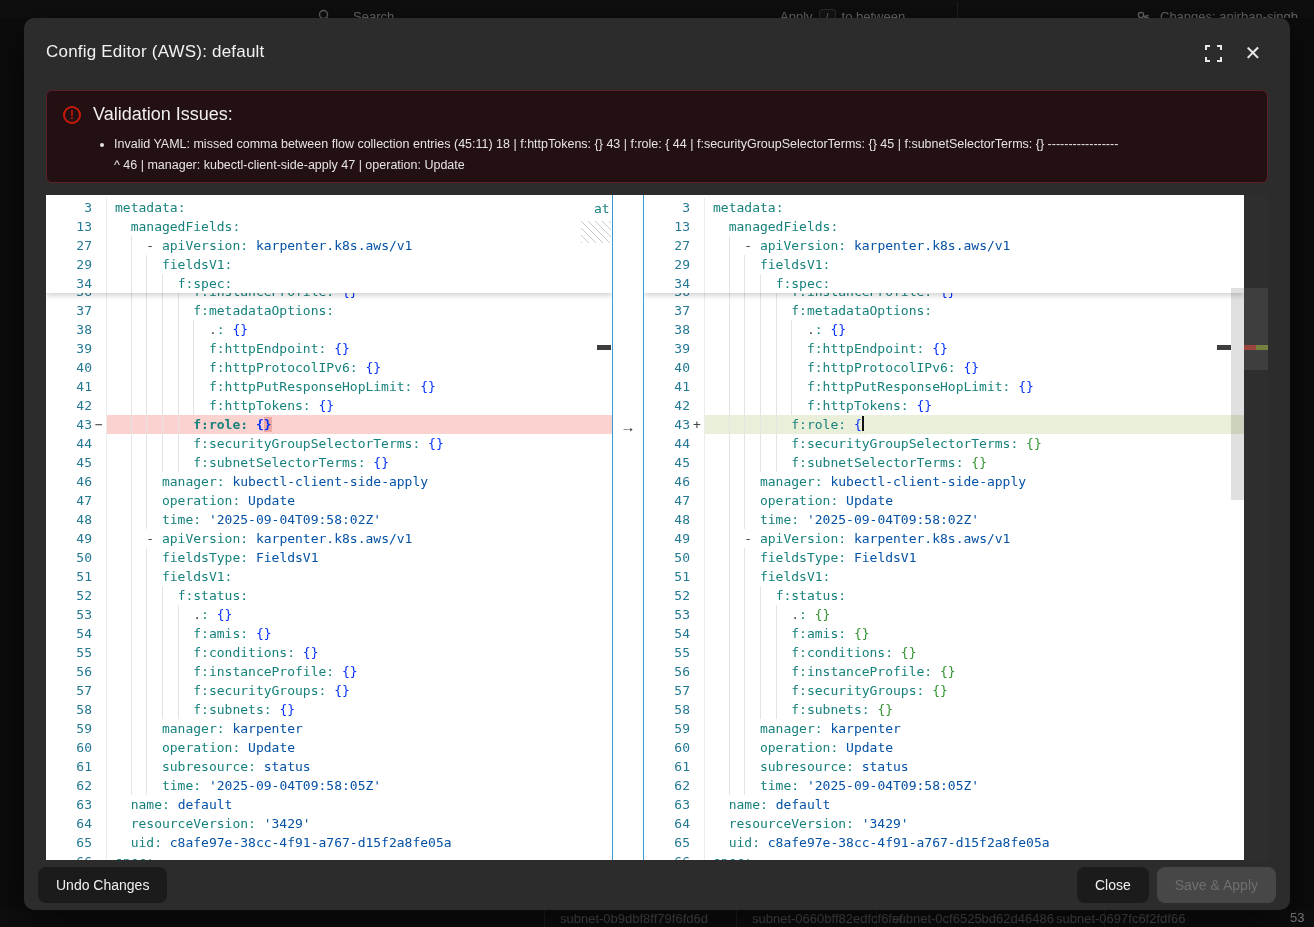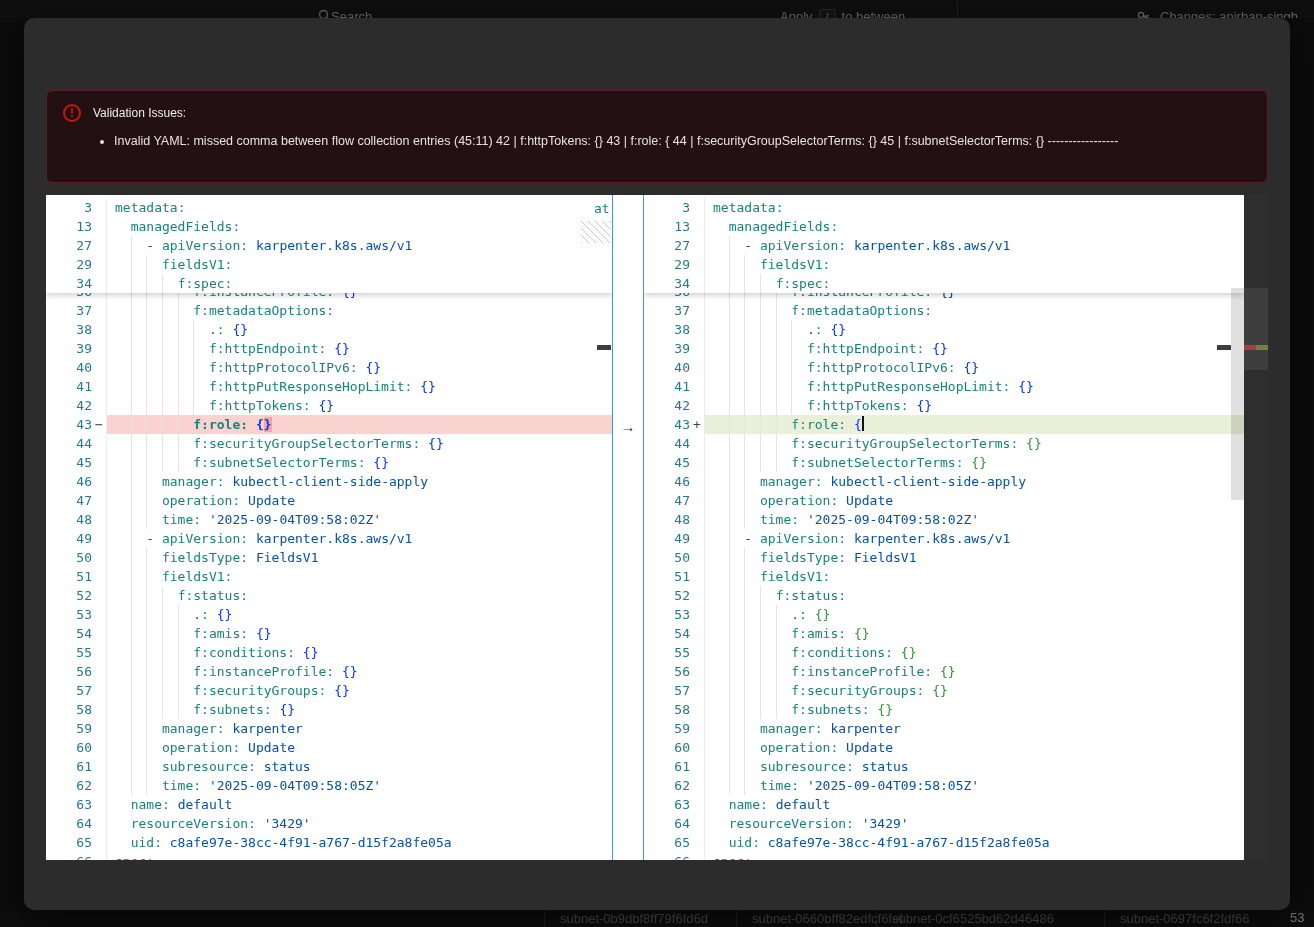--- a/index.html
+++ b/index.html
@@ -36,21 +36,21 @@
              align-items:center; justify-content:center; cursor:pointer; color:#e8e8e8; }
   .hdr-expand { right:66px; }
   .hdr-close  { right:26px; font-size:20px; line-height:20px; }
 
   
   .banner { position:absolute; left:22px; right:22px; top:72px; height:93px;
             background:#231013; border:1px solid #5c2127; border-radius:6px; padding:13px 16px; }
   .banner-head { display:flex; align-items:center; gap:12px; }
   .danger-ic { width:18px; height:18px; border:2px solid var(--danger); border-radius:50%;
                color:var(--danger); font-size:12px; font-weight:bold; text-align:center; line-height:14px; flex:none; }
-  .banner-title { color:#f0eeee; font-size:12px; }
+  .banner-title { color:#f0eeee; font-size:18px; }
   .banner-msg { margin:9px 0 0 37px; color:#e6e3e3; font-size:12.5px; line-height:21px; list-style:disc; padding-left:14px; }
   .banner-msg .l2 { display:block; }
 
   
   .editor { position:absolute; left:22px; top:177px; width:1222px; height:665px; display:flex;
             background:#2e2e2e; overflow:hidden; }
   .pane { position:relative; background:#ffffff; height:100%; overflow:hidden; padding-top:3px; }
   .pane-left  { width:566px; }
   .pane-right { width:600px; }
   .center-gutter { width:32px; background:#ffffff; border-left:1px solid #3b99d4;
@@ -103,21 +103,21 @@
 </head>
 <body>
 
 <div class="page-bg">
   <div class="topbar">
     <div class="topbar-inner">
       <svg class="search-ic" width="13" height="13" viewBox="0 0 13 13">
         <circle cx="5.5" cy="5.5" r="4" fill="none" stroke="#9a9a9a" stroke-width="1.5"></circle>
         <line x1="8.6" y1="8.6" x2="12" y2="12" stroke="#9a9a9a" stroke-width="1.5"></line>
       </svg>
-      <span class="tb-item" style="left:331px">Search</span>
+      <span class="tb-item" style="left:353px">Search</span>
       <span class="tb-item" style="left:780px"><span>Apply</span><span class="slash-key">/</span><span>to between</span></span>
       <span class="tb-divider"></span>
       <span class="cluster-grp">
         <svg width="16" height="16" viewBox="0 0 16 16">
           <circle cx="5" cy="6" r="2.6" fill="none" stroke="#a8a8a8" stroke-width="1.4"></circle>
           <circle cx="10.5" cy="10.5" r="2.2" fill="none" stroke="#a8a8a8" stroke-width="1.4"></circle>
           <line x1="7.2" y1="7.6" x2="12.6" y2="6.4" stroke="#a8a8a8" stroke-width="1.4"></line>
         </svg>
         <span class="tb-item" style="position:static">Changes: anirban-singh</span>
       </span>
@@ -125,36 +125,50 @@
   </div>
 
   <div class="bottom-strip">
     <span class="bs-div" style="left:544px"></span>
     <span class="bs-div" style="left:736px"></span>
     <span class="bs-div" style="left:876px"></span>
     <span class="bs-div" style="left:1104px"></span>
     <span class="bs-cell" style="left:560px">subnet-0b9dbf8ff79f6fd6d</span>
     <span class="bs-cell" style="left:752px">subnet-0660bff82edfcf6fef</span>
     <span class="bs-cell" style="left:892px">subnet-0cf6525bd62d46486</span>
-    <span class="bs-cell" style="left:1120px">subnet-0697fc6f2fdf66</span>
+    <span class="bs-cell" style="left:1056px">subnet-0697fc6f2fdf66</span>
     <span class="bs-tail">53</span>
   </div>
 </div>
 
 <div class="overlay"></div>
 
 <div class="modal">
+  <div class="modal-header">
+    <div class="modal-title">Config Editor (AWS): default</div>
+    <div class="hdr-btn hdr-expand">
+      <svg width="17" height="17" viewBox="0 0 17 17" fill="none" stroke="#e8e8e8" stroke-width="2">
+        <path d="M1 5 V1 H5"></path>
+          <path d="M12 1 H16 V5"></path>
+          <path d="M16 12 V16 H12"></path>
+          <path d="M5 16 H1 V12"></path>
+      </svg>
+    </div>
+    <div class="hdr-btn hdr-close">
+      <span>✕</span>
+    </div>
+  </div>
 
   <div class="banner">
     <div class="banner-head">
       <span class="danger-ic">!</span>
       <span class="banner-title">Validation Issues:</span>
     </div>
     <ul class="banner-msg">
-      <li><span>Invalid YAML: missed comma between flow collection entries (45:11) 42 | f:httpTokens: {} 43 | f:role: { 44 | f:securityGroupSelectorTerms: {} 45 | f:subnetSelectorTerms: {} -----------------</span></li>
+      <li><span>Invalid YAML: missed comma between flow collection entries (45:11) 18 | f:httpTokens: {} 43 | f:role: { 44 | f:securityGroupSelectorTerms: {} 45 | f:subnetSelectorTerms: {} -----------------</span><span class="l2">^ 46 | manager: kubectl-client-side-apply 47 | operation: Update</span></li>
     </ul>
   </div>
 
   <div class="editor">
     <div class="pane pane-left" id="pane-left">
       <div class="mini-at">at</div>
       <div class="mini-hatch"></div>
       <div class="scroll-mark"></div>
     <div class="sticky">
           <div class="line ">
@@ -532,13 +546,19 @@
           <span class="code"><span class="tk-k">spec</span><span class="tk-k">:</span></span>
         </div>
       </div>
     <div class="overview-strip">
       <div class="ov-slider"></div>
       <div class="ov-red"></div>
       <div class="ov-green"></div>
     </div>
   </div>
 
+  <div class="modal-footer">
+    <button class="btn btn-dark">Undo Changes</button>
+    <span class="spacer"></span>
+    <button class="btn btn-dark">Close</button>
+    <button class="btn btn-disabled" aria-disabled="true">Save &amp; Apply</button>
+  </div>
 </div>
 
 </body></html>

